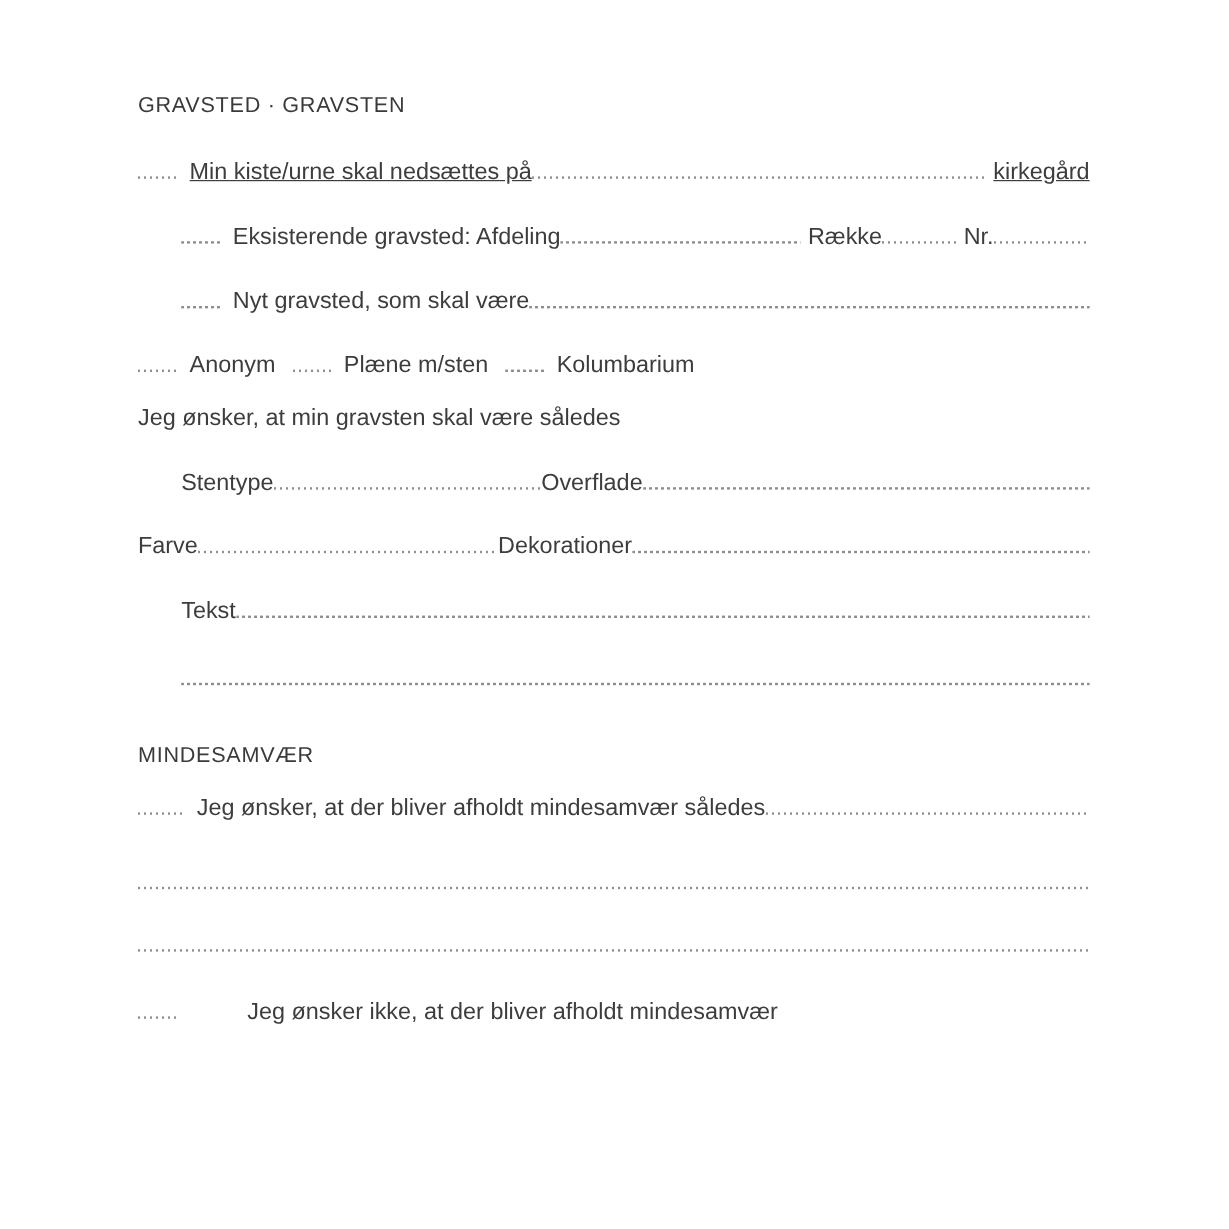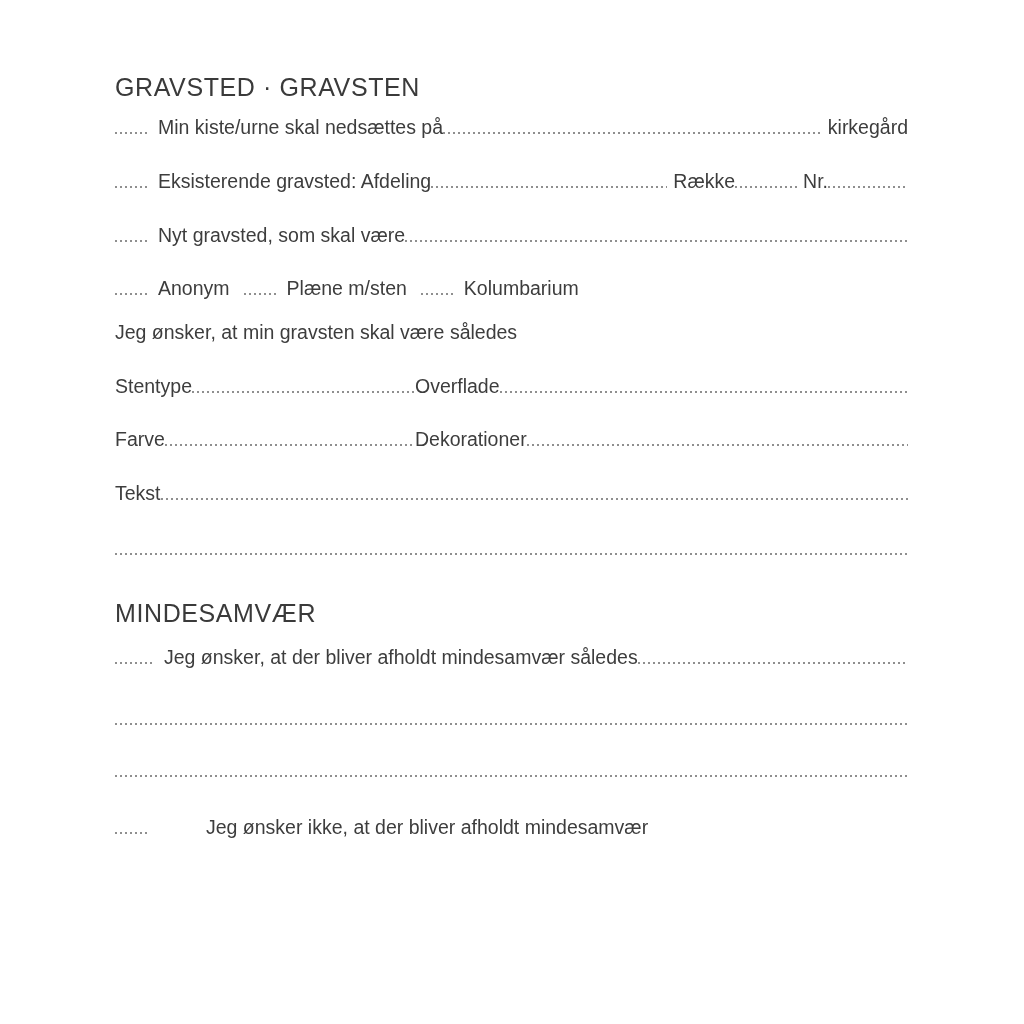--- a/index.html
+++ b/index.html
@@ -15,21 +15,21 @@
   }
   .page{
     position:relative;
     width:1024px;
     height:1024px;
     background:var(--bg);
     overflow:hidden;
     padding:75px 116px 0 115px;
   }
   .section-title{
-    font-size:25px;
+    font-size:18px;
     letter-spacing:0.6px;
     color:#3a3a3a;
     line-height:24px;
   }
   .row{
     display:flex;
     align-items:baseline;
     font-size:19.5px;
     line-height:24px;
     white-space:nowrap;
@@ -59,22 +59,22 @@
   .cbx.wide{width:40px;}
   .pad-l{padding-left:6px;}
   .gap-l{margin-left:14px;}
   .col-300{
     flex:0 0 auto;
     width:300px;
     display:flex;
     align-items:baseline;
   }
   
-  .mt-32{margin-top:16px;}
-  .mt-30{margin-top:30px;}
+  .mt-32{margin-top:32px;text-decoration:underline;}
+  .mt-30{margin-top:30px;margin-left:36px;}
   .mt-29{margin-top:29px;}
   .mt-43{margin-top:20px;}
   .mt-42{margin-top:42px;}
   .mt-33{margin-top:20px;}
   .mt-36{margin-top:36px;}
   .mt-28{margin-top:28px;}
   .mt-34{margin-top:34px;gap:48px;}
   .dotline-row{height:24px;display:flex;align-items:baseline;}
   .dotline-row .leader{align-self:flex-end;margin-bottom:4px;}
 </style>

